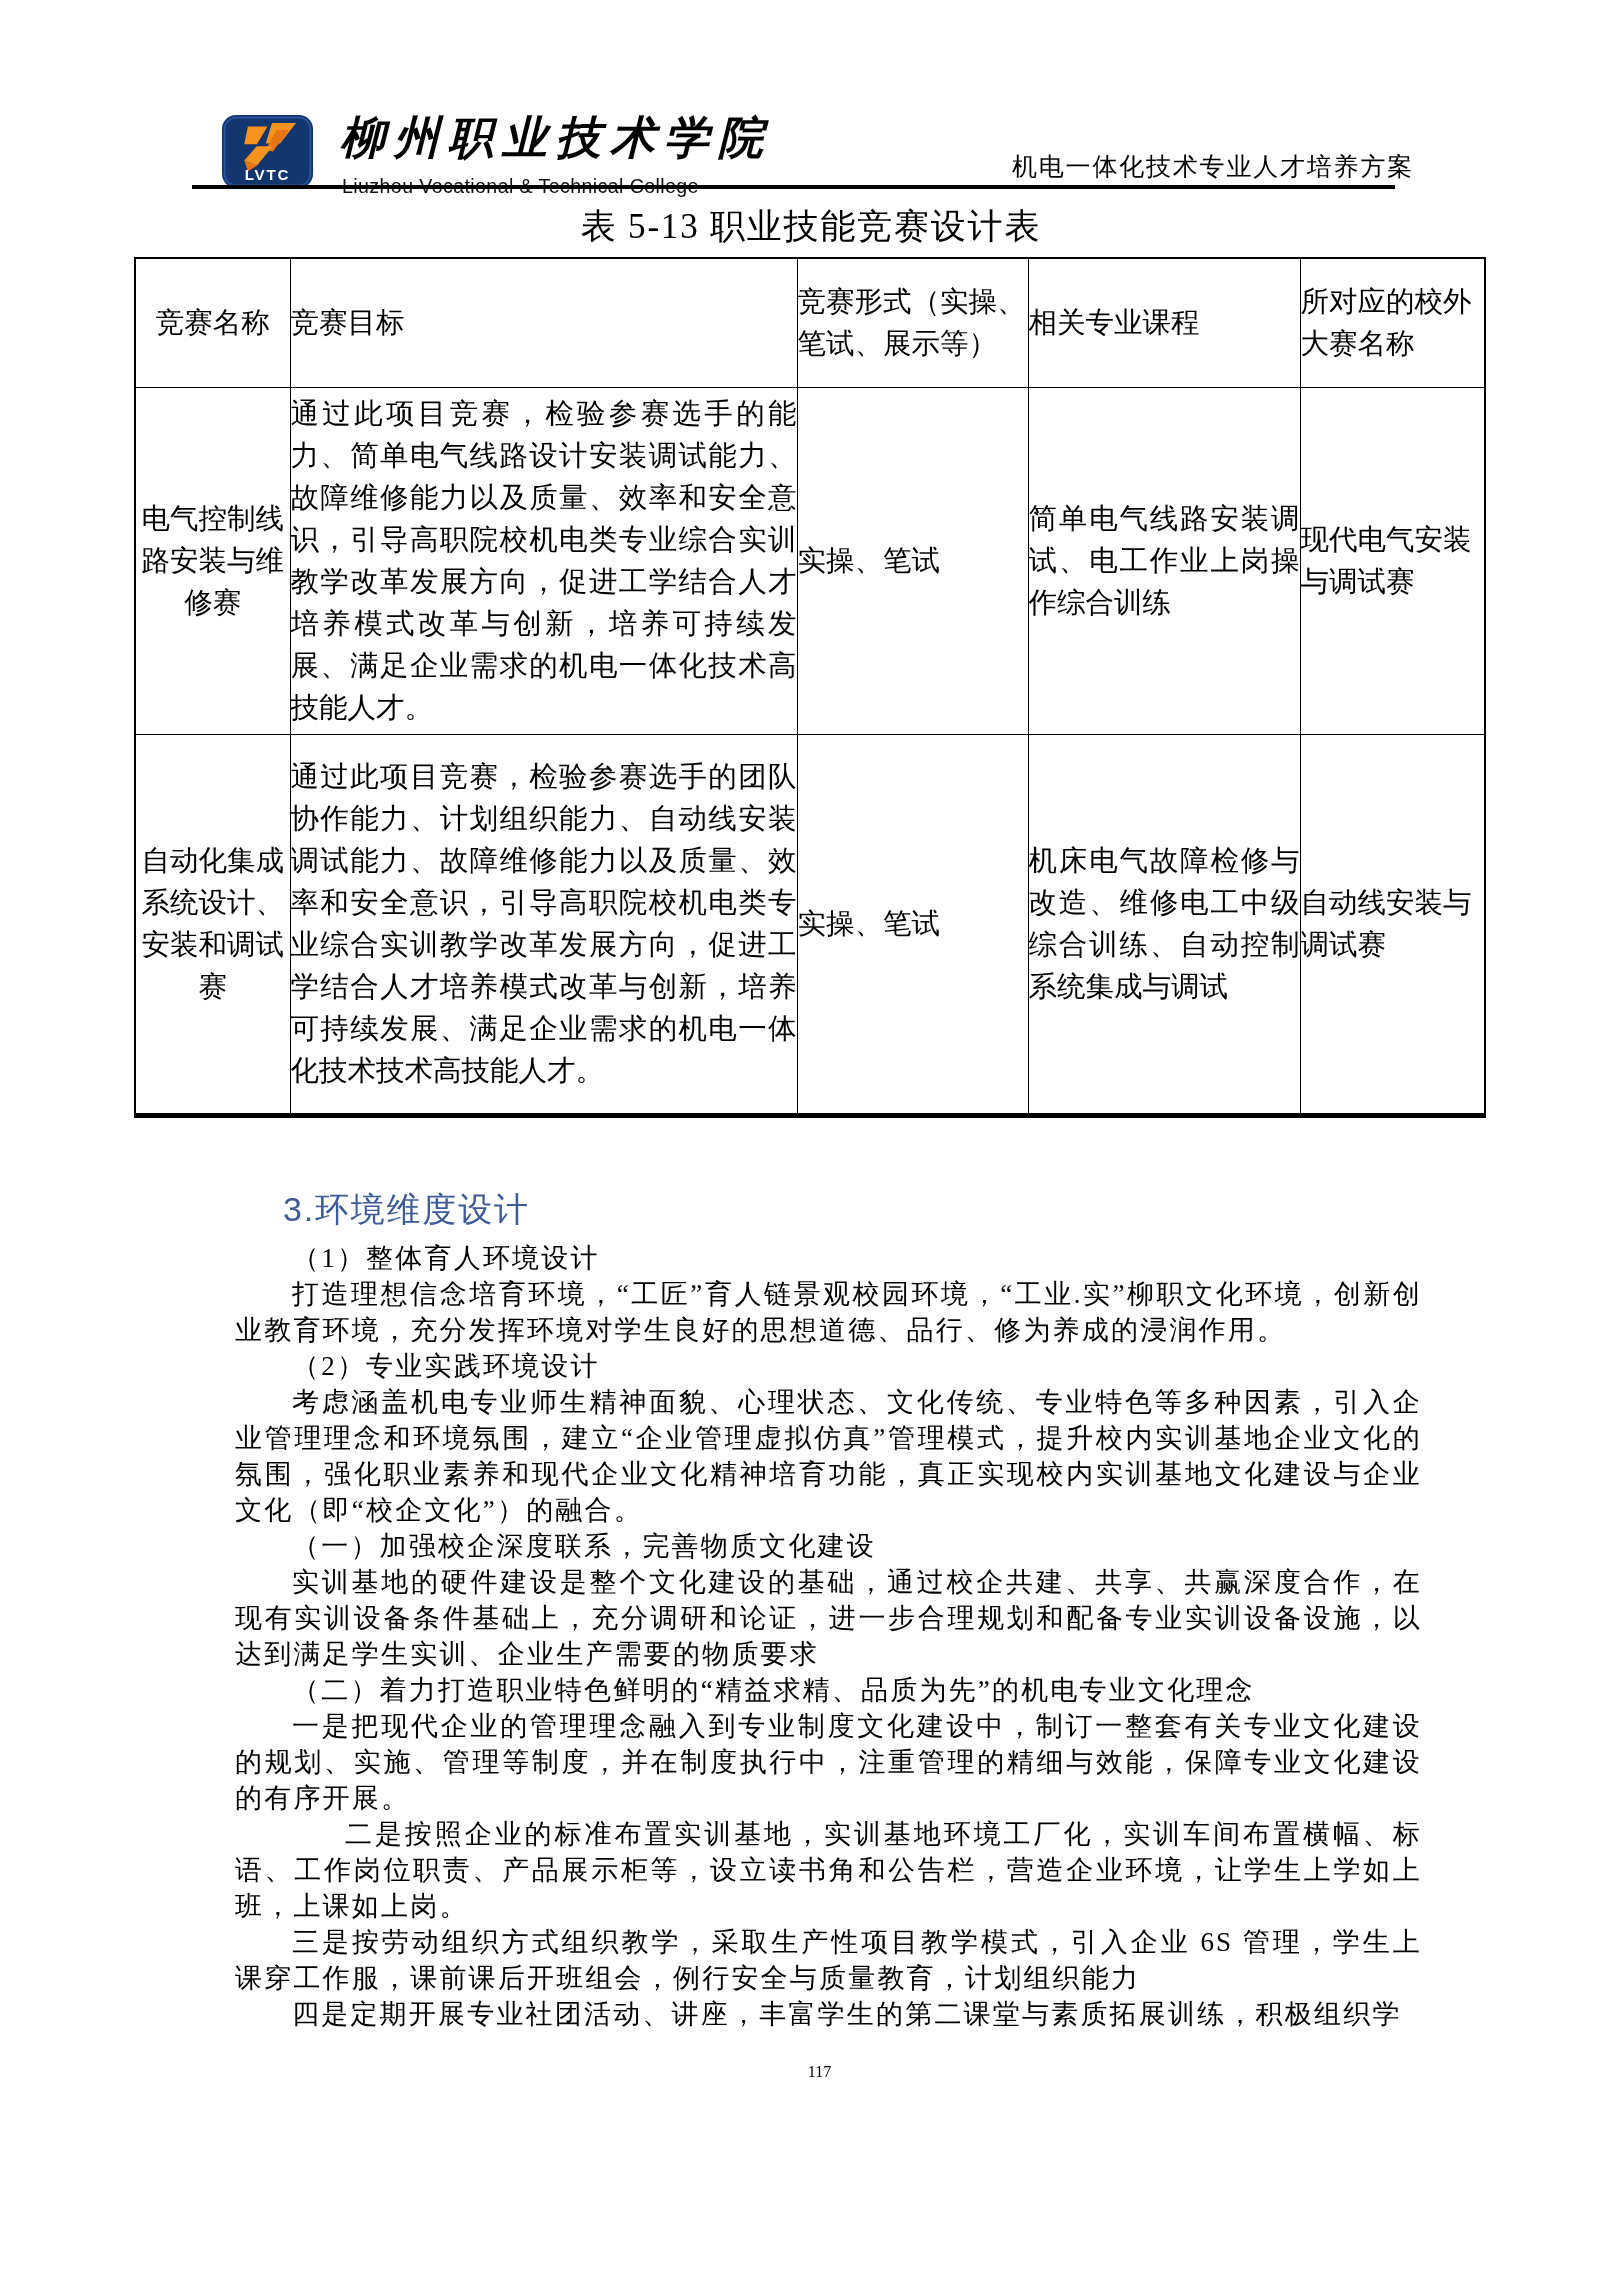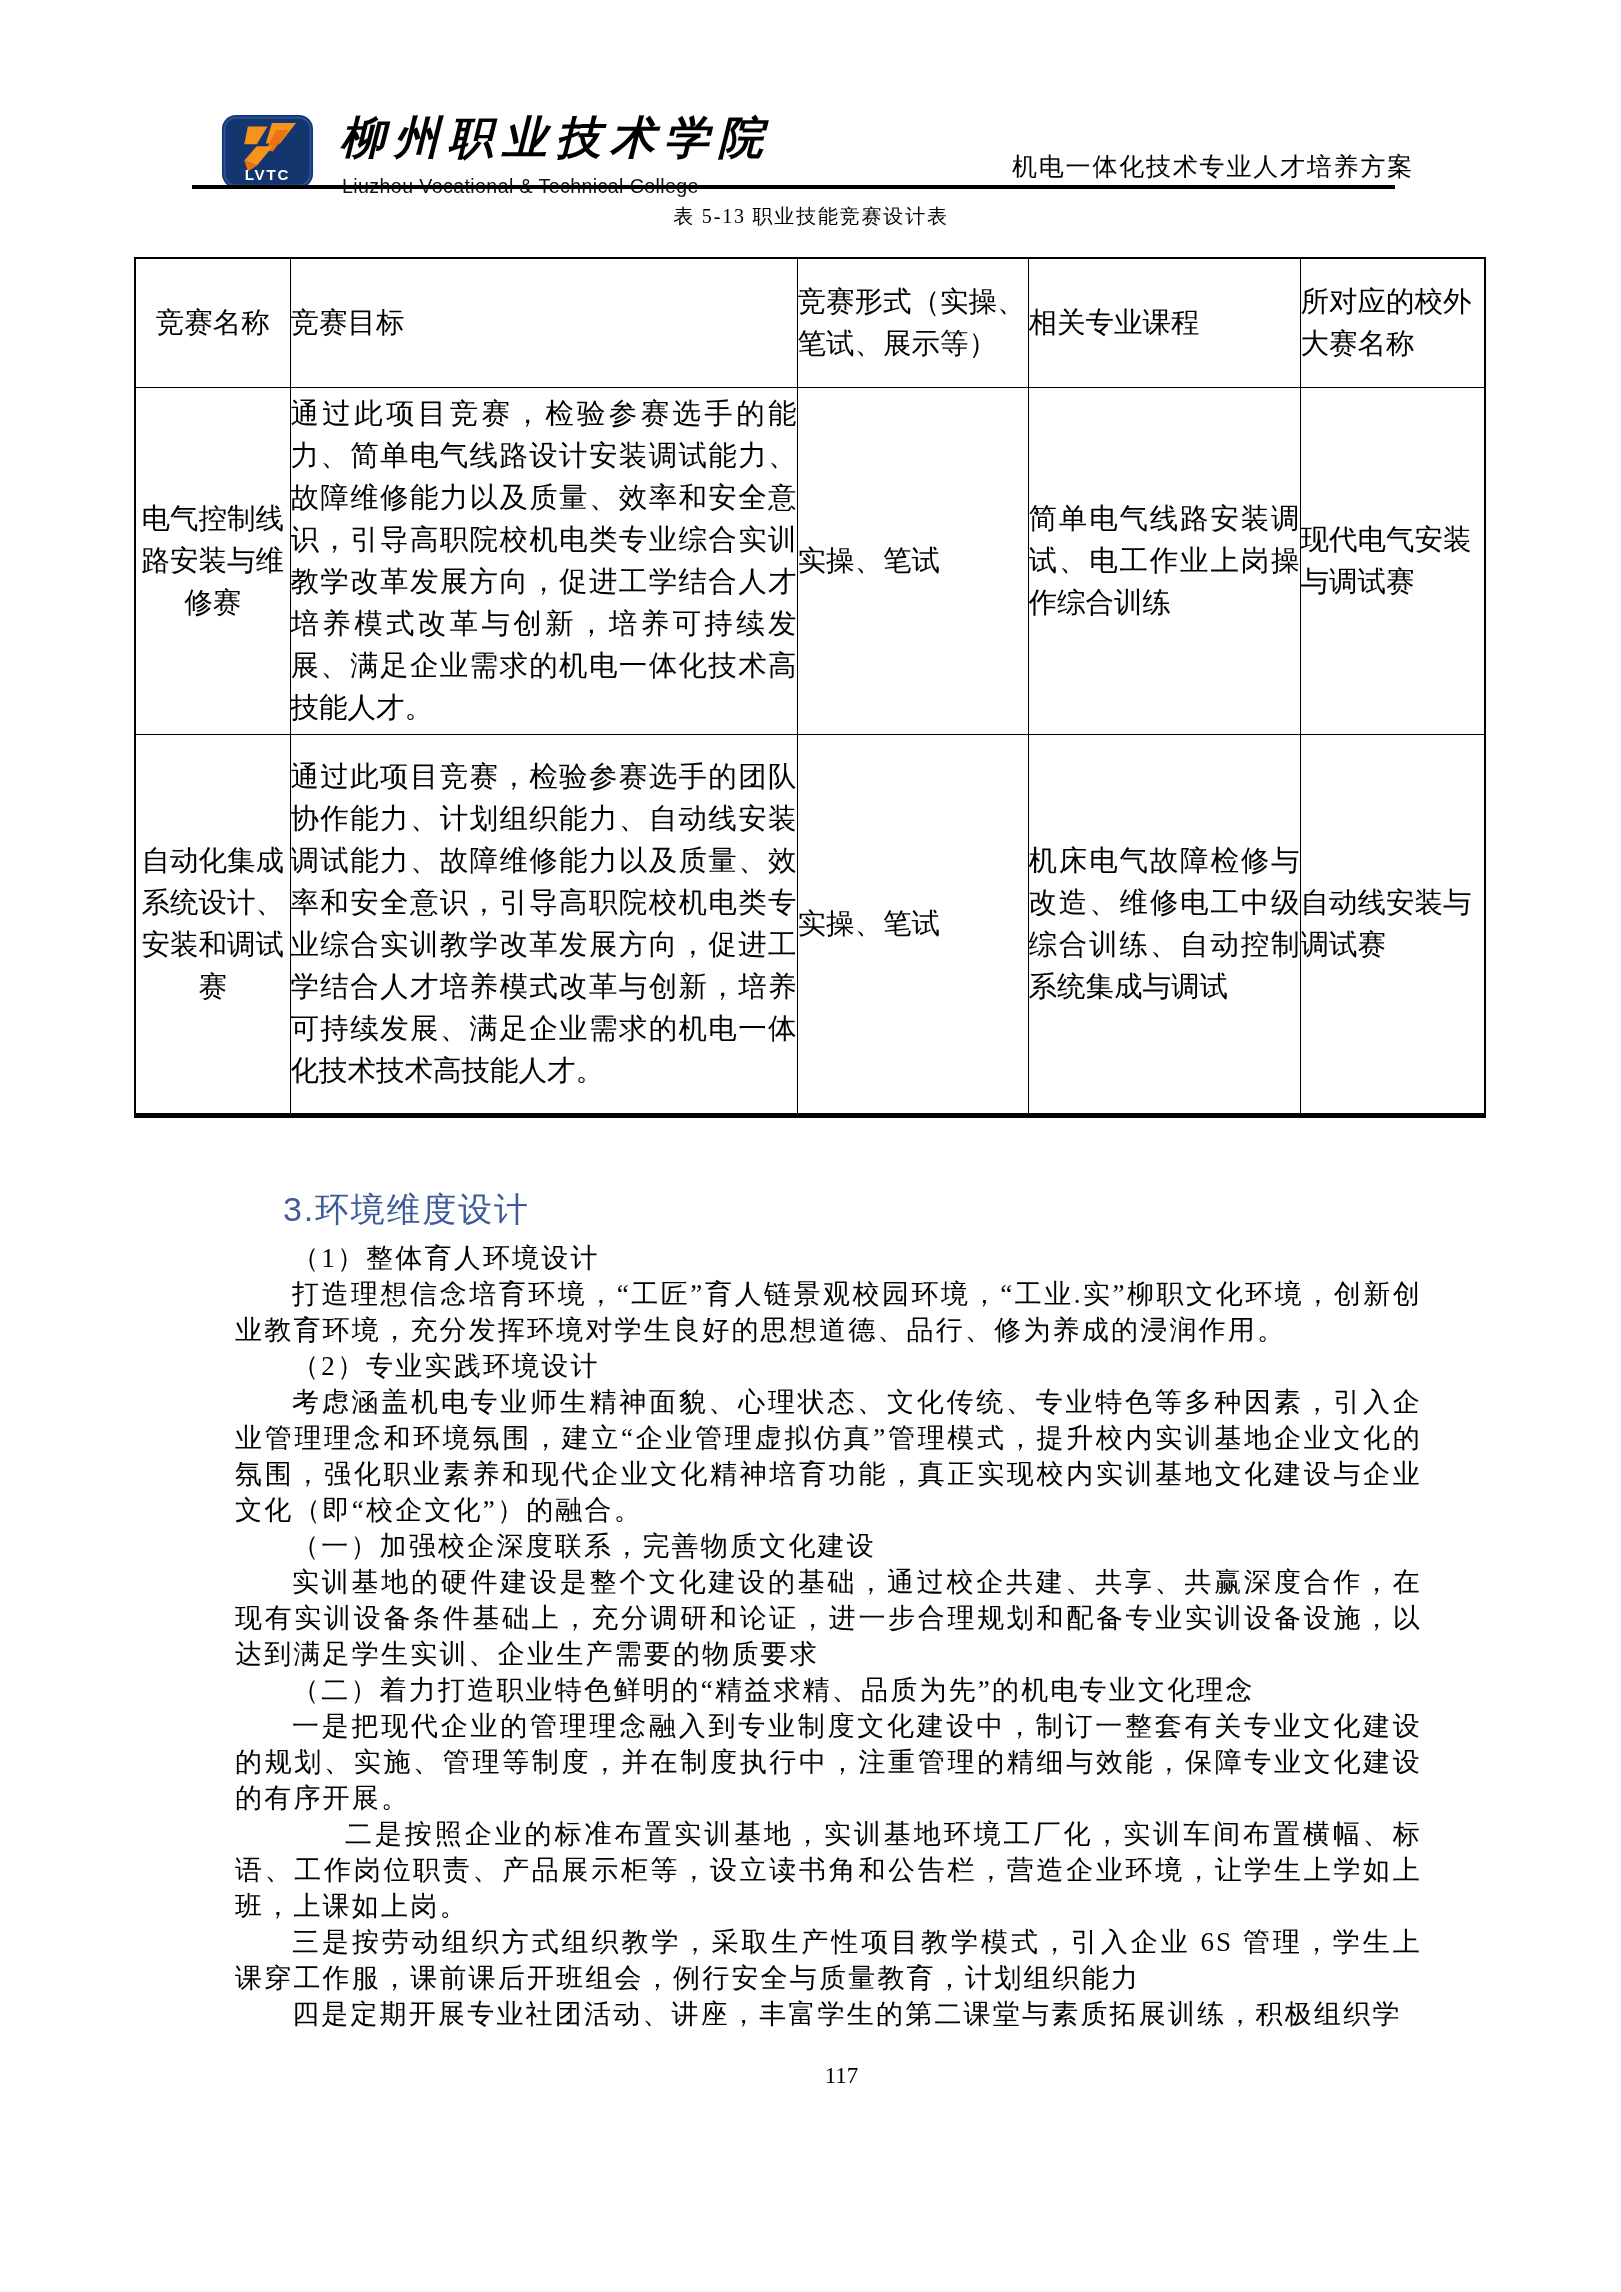--- a/index.html
+++ b/index.html
@@ -32,21 +32,21 @@
     position:absolute;right:227px;top:150px;width:802px;height:30px;
     font-size:25px;text-align:right;letter-spacing:1.8px;white-space:nowrap;
   }
   .header-rule{
     position:absolute;left:192px;top:185px;width:1203px;height:3.6px;
     background:#000;
   }
   
   .table-title{
     position:absolute;left:0;top:203px;width:1622px;height:39px;
-    text-align:center;font-size:20px;letter-spacing:1.8px;
+    text-align:center;font-size:35px;letter-spacing:1.8px;
   }
   
   table.comp{
     position:absolute;left:134px;top:257px;width:1350px;
     border-collapse:collapse;table-layout:fixed;
     border:2.7px solid #000;border-bottom:5.3px solid #000;
   }
   table.comp td,table.comp th{
     border:1.8px solid #000;
     font-size:28.5px;font-weight:normal;line-height:42px;
@@ -71,22 +71,22 @@
   }
   .body-text{
     position:absolute;left:235px;top:1240px;width:1187px;
     font-size:27px;line-height:36px;letter-spacing:2.2px;
     text-align:justify;
   }
   .body-text p{margin:0;text-indent:57px;}
   .body-text p.indent-4{text-indent:110px;}
   
   .page-number{
-    position:absolute;left:248px;top:2063px;width:1187px;height:27px;
-    text-align:center;font-size:23px;
+    position:absolute;left:226px;top:2063px;width:1187px;height:27px;
+    text-align:center;font-size:16px;
   }
 </style>
 </head>
 <body>
 
 <div class="page">
 
   <div class="logo">
     <svg width="93" height="75" viewBox="0 0 104 84">
       <rect x="1" y="1" width="102" height="82" rx="16" ry="16" fill="#14366E"></rect>

